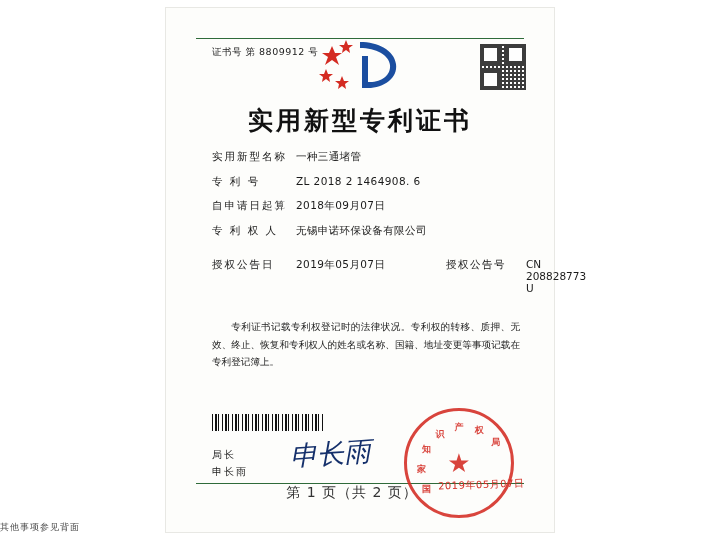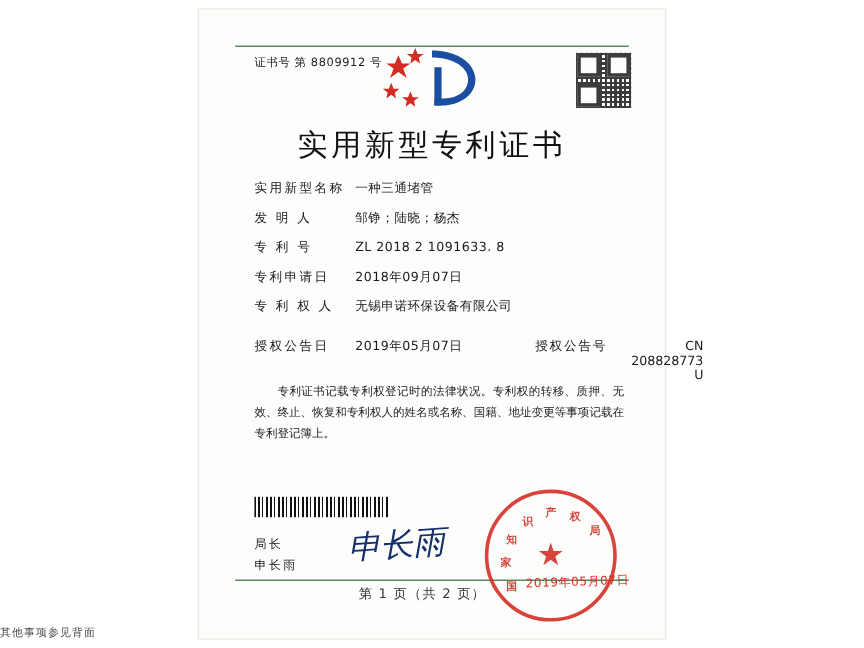--- a/index.html
+++ b/index.html
@@ -64,21 +64,21 @@
   
   .emblem{
     position:absolute;left:50%;top:28px;transform:translateX(-50%);
     width:96px;height:58px;
   }
 
   
   .title{
     position:absolute;left:0;right:0;top:96px;
     text-align:center;
-    font-size:25px;font-weight:normal;color:#111;
+    font-size:25px;font-weight:bold;color:#111;
     letter-spacing:3px;
   }
 
   
   .fields{
     position:absolute;left:46px;right:34px;top:142px;
   }
   .frow{
     display:flex;align-items:baseline;
     margin-bottom:10.5px;
@@ -90,21 +90,21 @@
     white-space:nowrap;
   }
   .fvalue{
     flex:1 1 auto;
     letter-spacing:.4px;
   }
   .frow.split .fvalue{flex:0 0 auto;min-width:150px;}
   .frow.split .flabel2{
     width:80px;flex:0 0 80px;letter-spacing:1.5px;white-space:nowrap;
   }
-  .frow.split .fvalue2{flex:1 1 auto;text-align:right;}
+  .frow.split .fvalue2{flex:1 1 auto;}
 
   
   .body{
     position:absolute;left:46px;right:34px;top:310px;
     font-size:9.6px;line-height:1.85;color:#1d1d1d;
     text-align:justify;
   }
   .body p{margin:0 0 6px 0;text-indent:2em;}
 
   
@@ -158,21 +158,21 @@
   .seal-date{
     position:absolute;right:30px;top:470px;
     font-size:10px;color:#d42b22;
     letter-spacing:.5px;
     transform:rotate(-2deg);
   }
 
   
   .pagenum{
     position:absolute;left:0;right:16px;bottom:30px;
-    text-align:center;font-size:11px;color:#333;letter-spacing:1px;
+    text-align:center;font-size:14px;color:#333;letter-spacing:1px;
   }
   .footnote{
     position:absolute;left:0;right:0;bottom:6px;
     text-align:left;font-size:9px;color:#4a4a4a;letter-spacing:1px;
   }
 </style>
 </head>
 <body>
 
 <div class="page">
@@ -199,29 +199,25 @@
     </div>
 
     <div class="title">实用新型专利证书</div>
 
     <div class="fields">
       <div class="frow">
         <div class="flabel">实用新型名称</div>
         <div class="fvalue">一种三通堵管</div>
       </div>
       <div class="frow">
-        <div class="flabel">发 明 人</div>
-        <div class="fvalue">邹铮；陆晓；杨杰</div>
-      </div>
-      <div class="frow">
         <div class="flabel">专 利 号</div>
-        <div class="fvalue">ZL 2018 2 1091633. 8</div>
-      </div>
-      <div class="frow">
-        <div class="flabel">专利申请日</div>
+        <div class="fvalue">ZL 2018 2 1464908. 6</div>
+      </div>
+      <div class="frow">
+        <div class="flabel">自申请日起算</div>
         <div class="fvalue">2018年09月07日</div>
       </div>
       <div class="frow">
         <div class="flabel">专 利 权 人</div>
         <div class="fvalue">无锡申诺环保设备有限公司</div>
       </div>
       <div class="frow split" style="margin-top:20px;">
         <div class="flabel">授权公告日</div>
         <div class="fvalue">2019年05月07日</div>
         <div class="flabel2">授权公告号</div>

